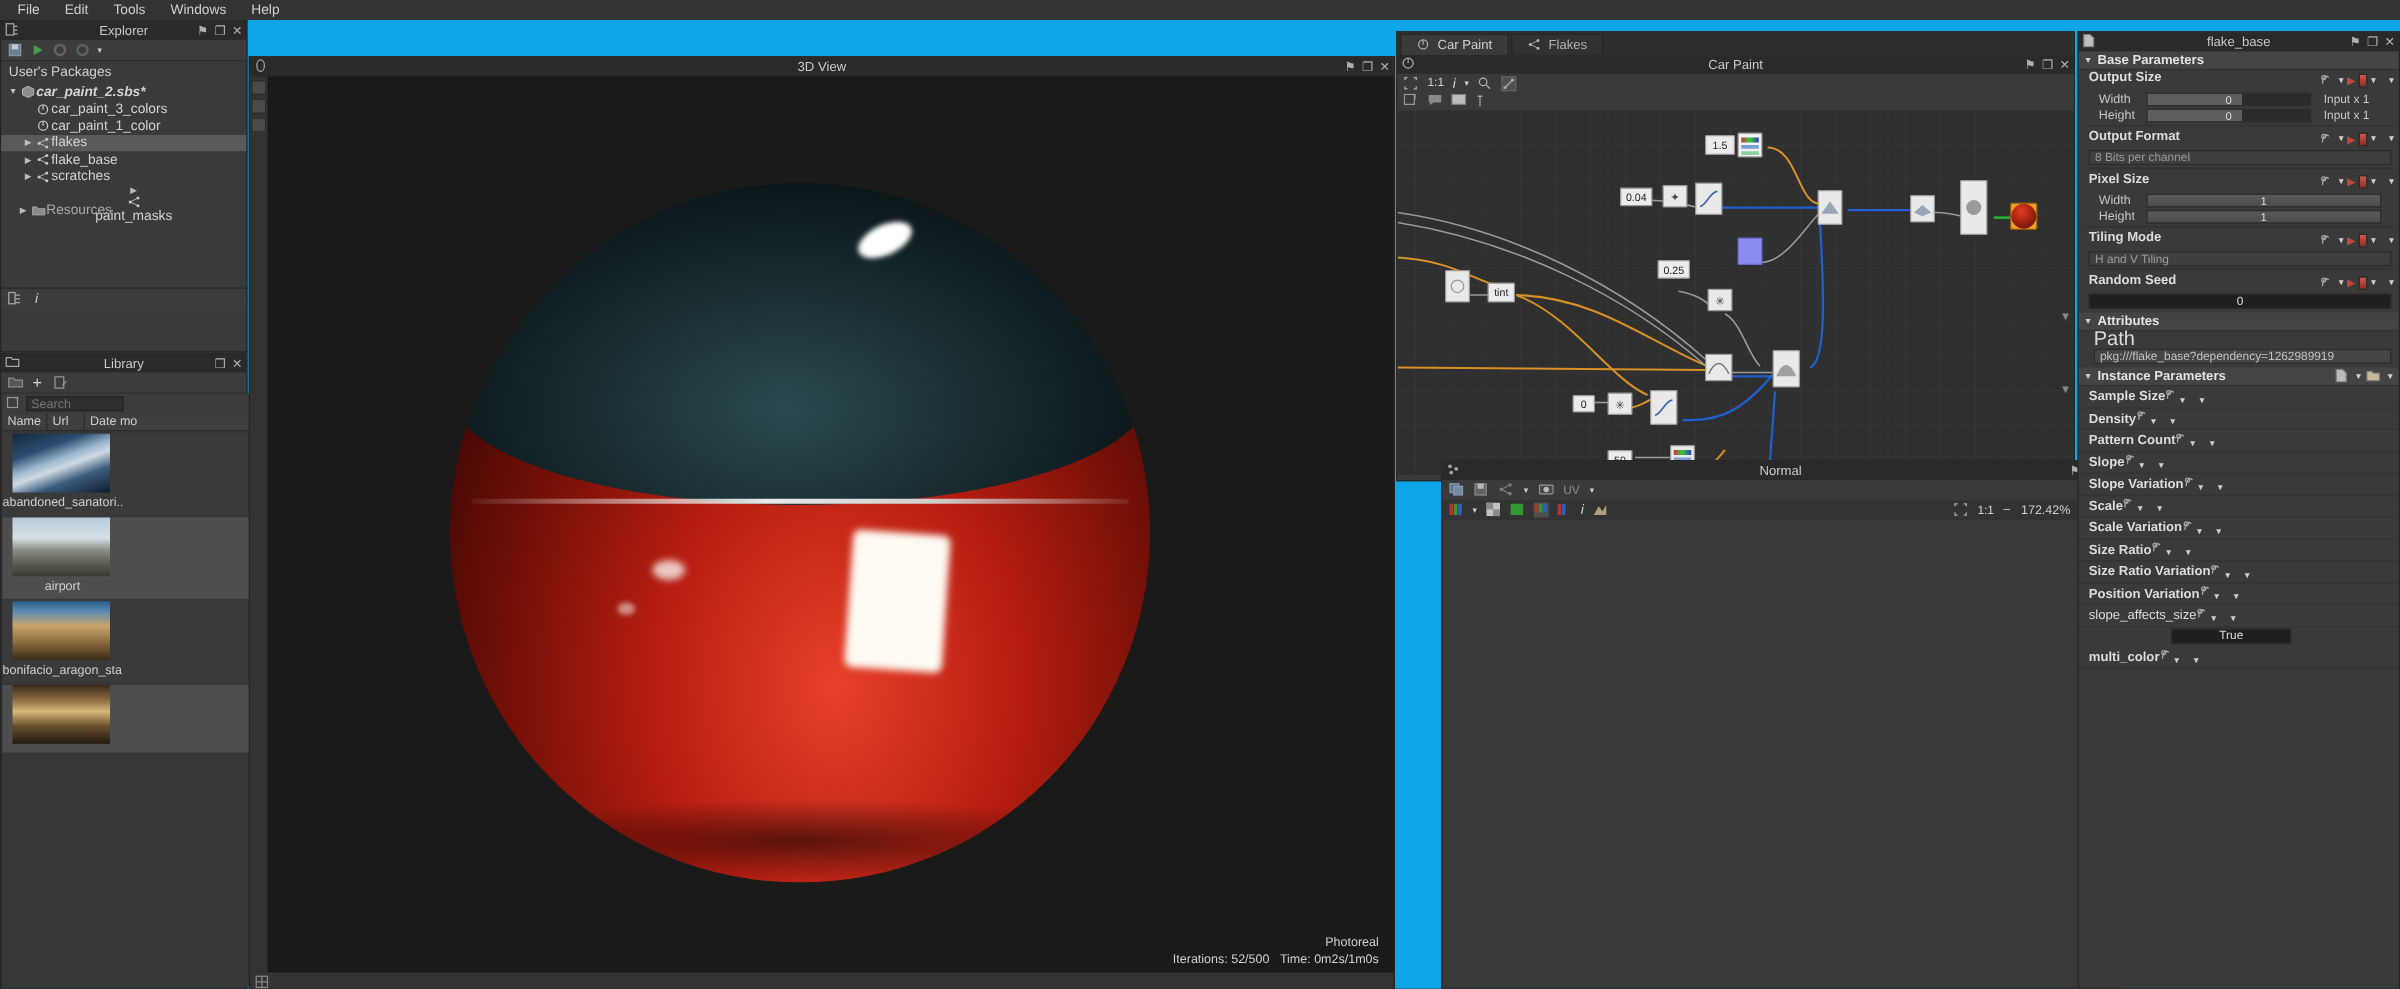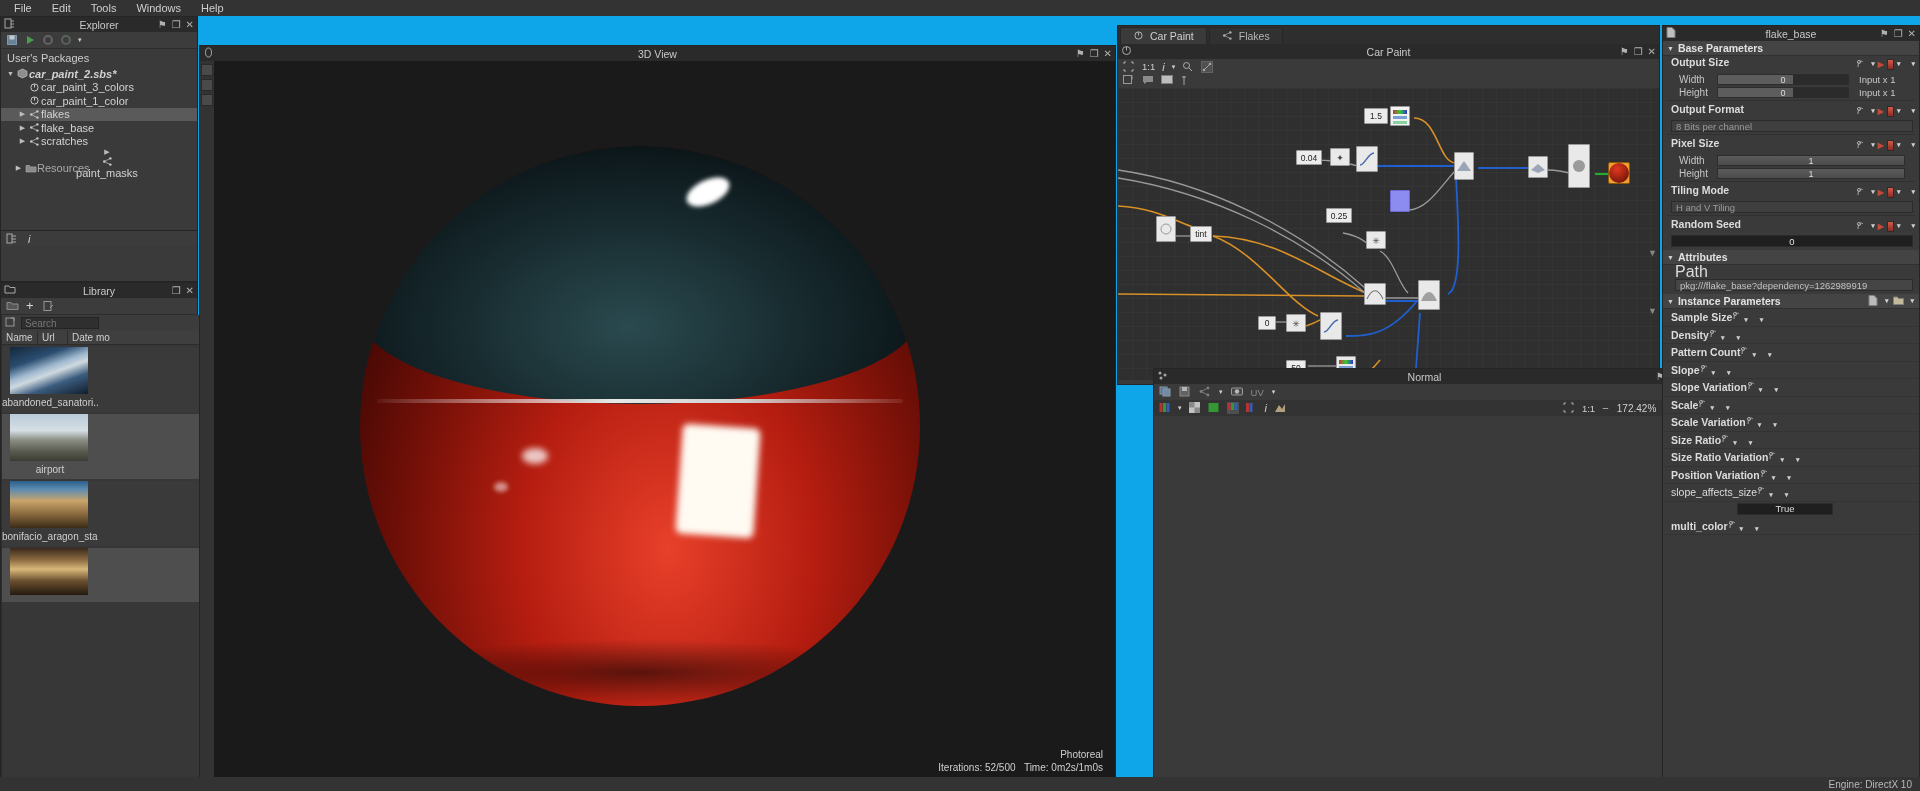--- a/index.html
+++ b/index.html
@@ -1054,17 +1054,14 @@
             <span class="ctrls"><span class="ico"><svg width="11" height="11" viewBox="0 0 11 11">
                   <path d="M2 9c0-6 3-7 5-5" stroke="#bbb" fill="none"></path>
                   <circle cx="3" cy="4" r="1.6" fill="none" stroke="#bbb"></circle>
                 </svg></span><span class="caretdn">▾</span><span class="caretdn" style="margin-left:12px;">▾</span></span>
           </div>
         </div>
 
     </div>
   </div>
 
-  <div id="statusbar">
-    <span class="engine">Engine: DirectX 10</span>
-  </div>
 
 </div>
 
 </body></html>

